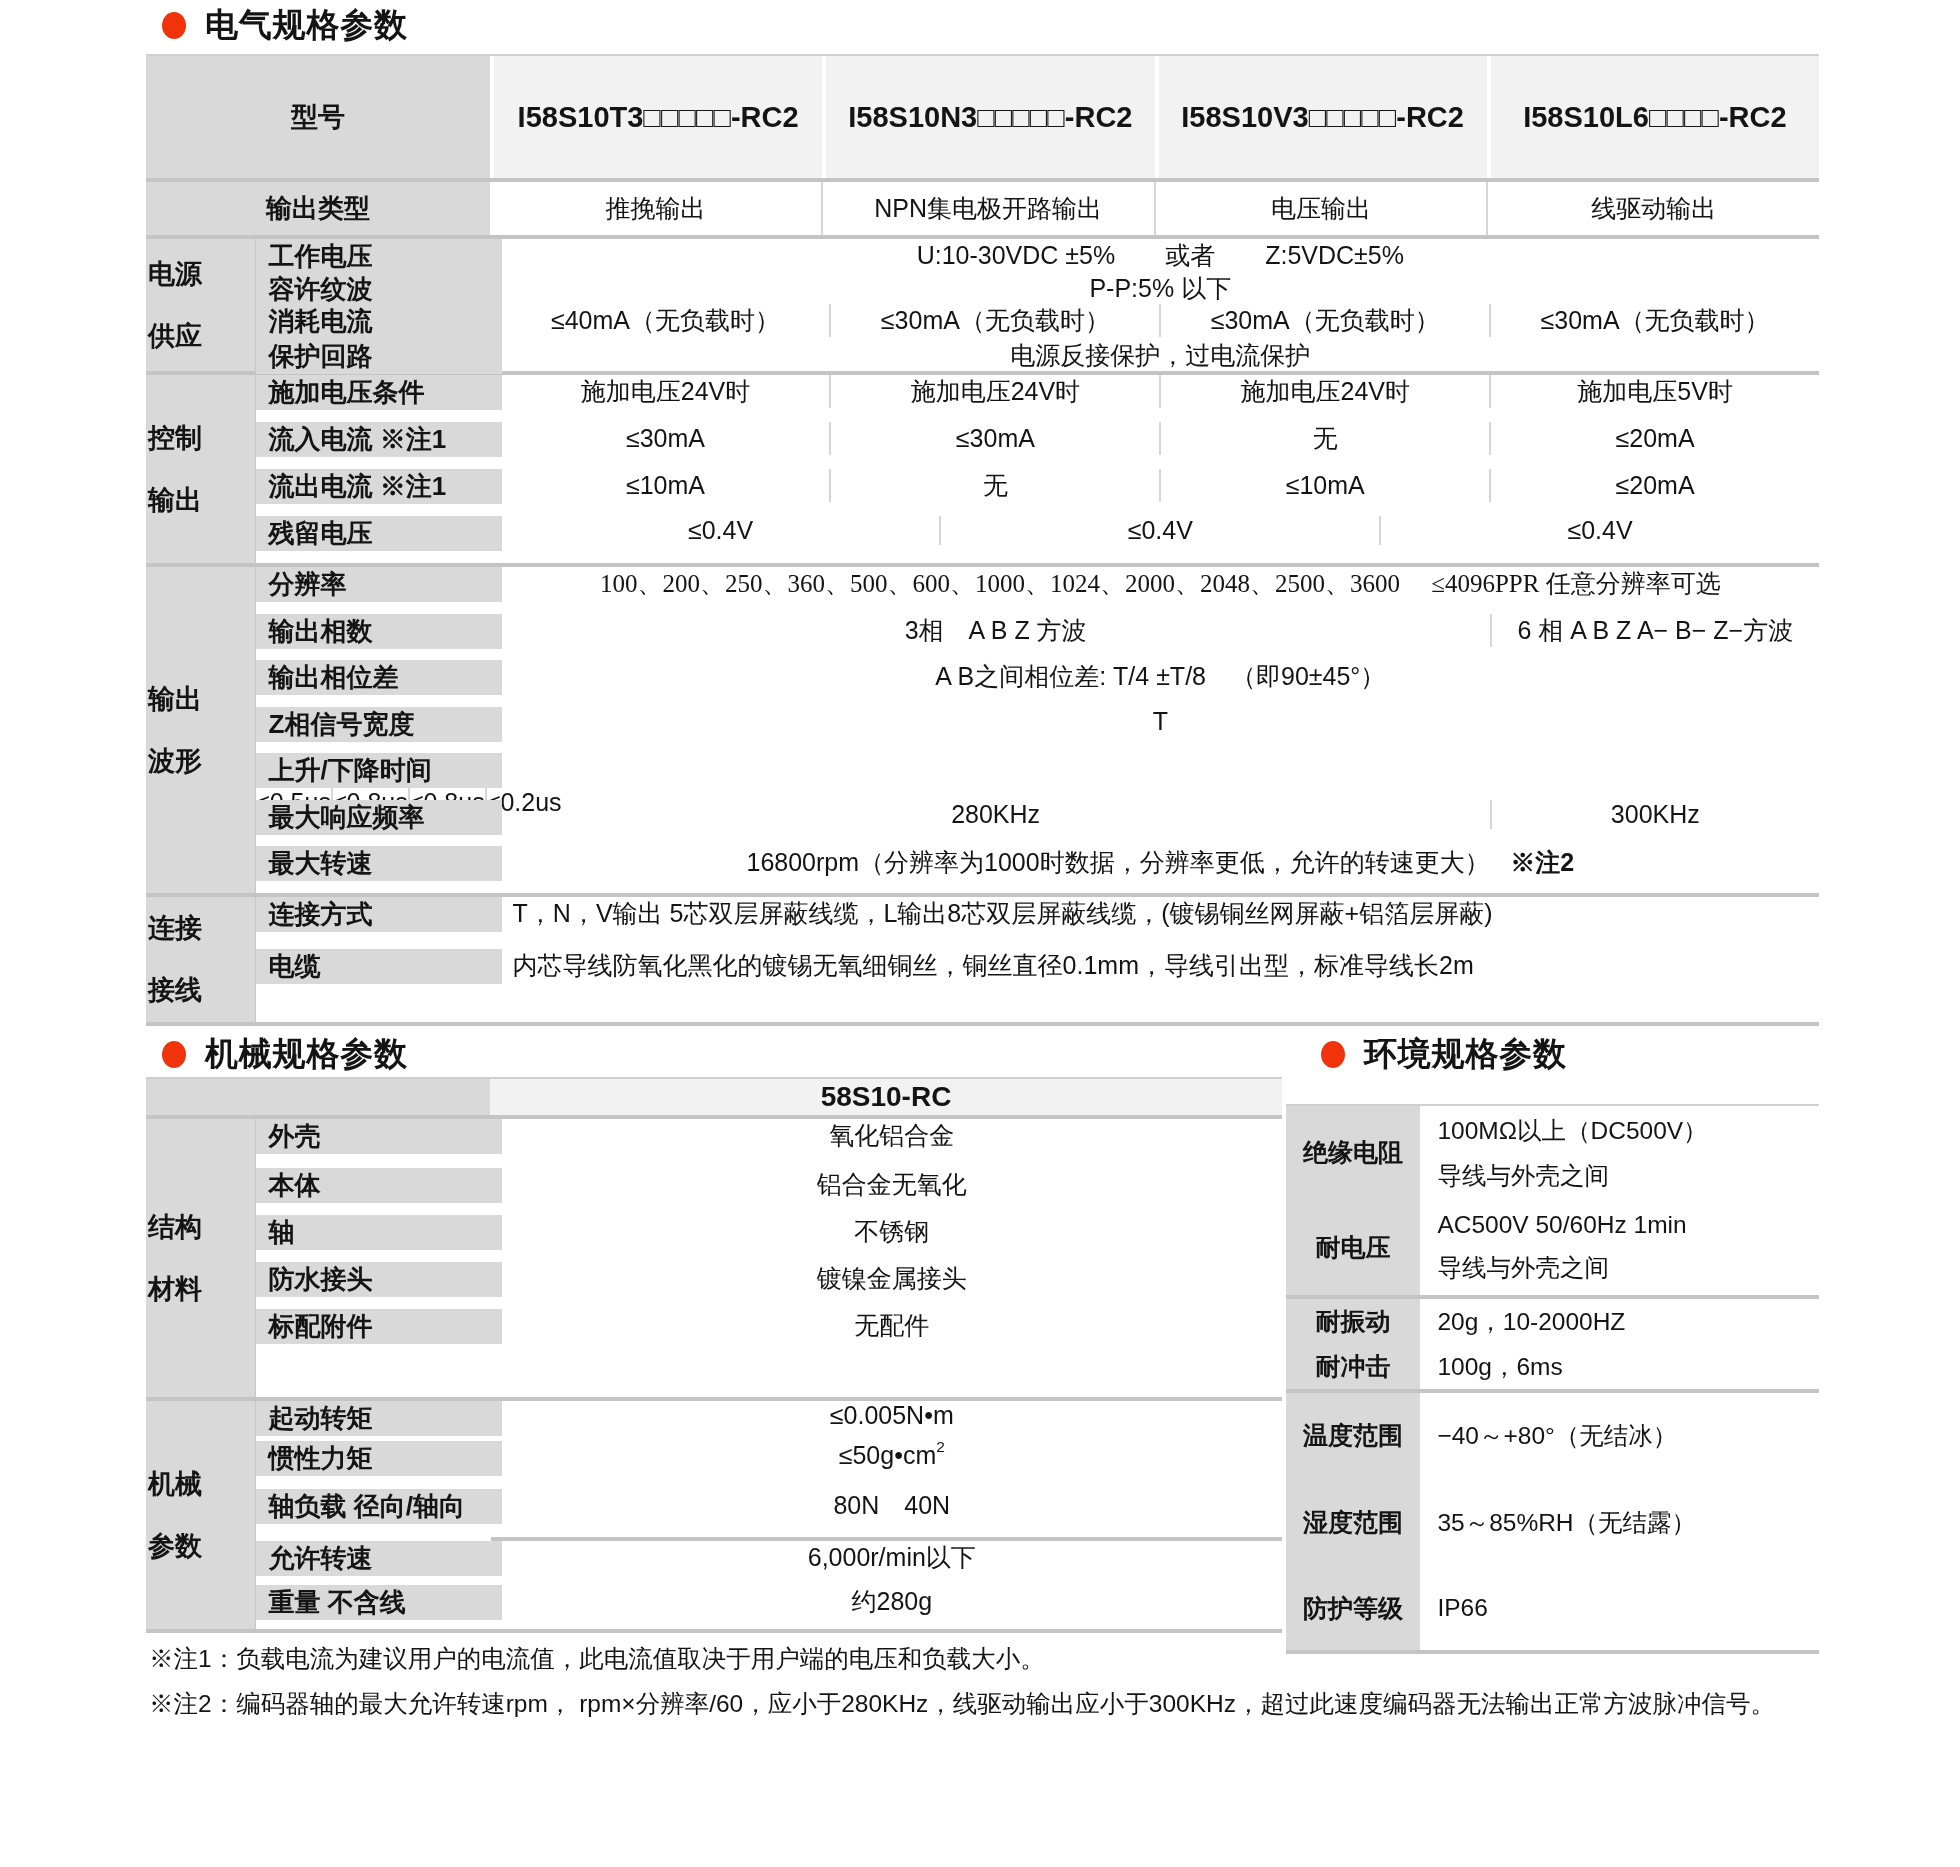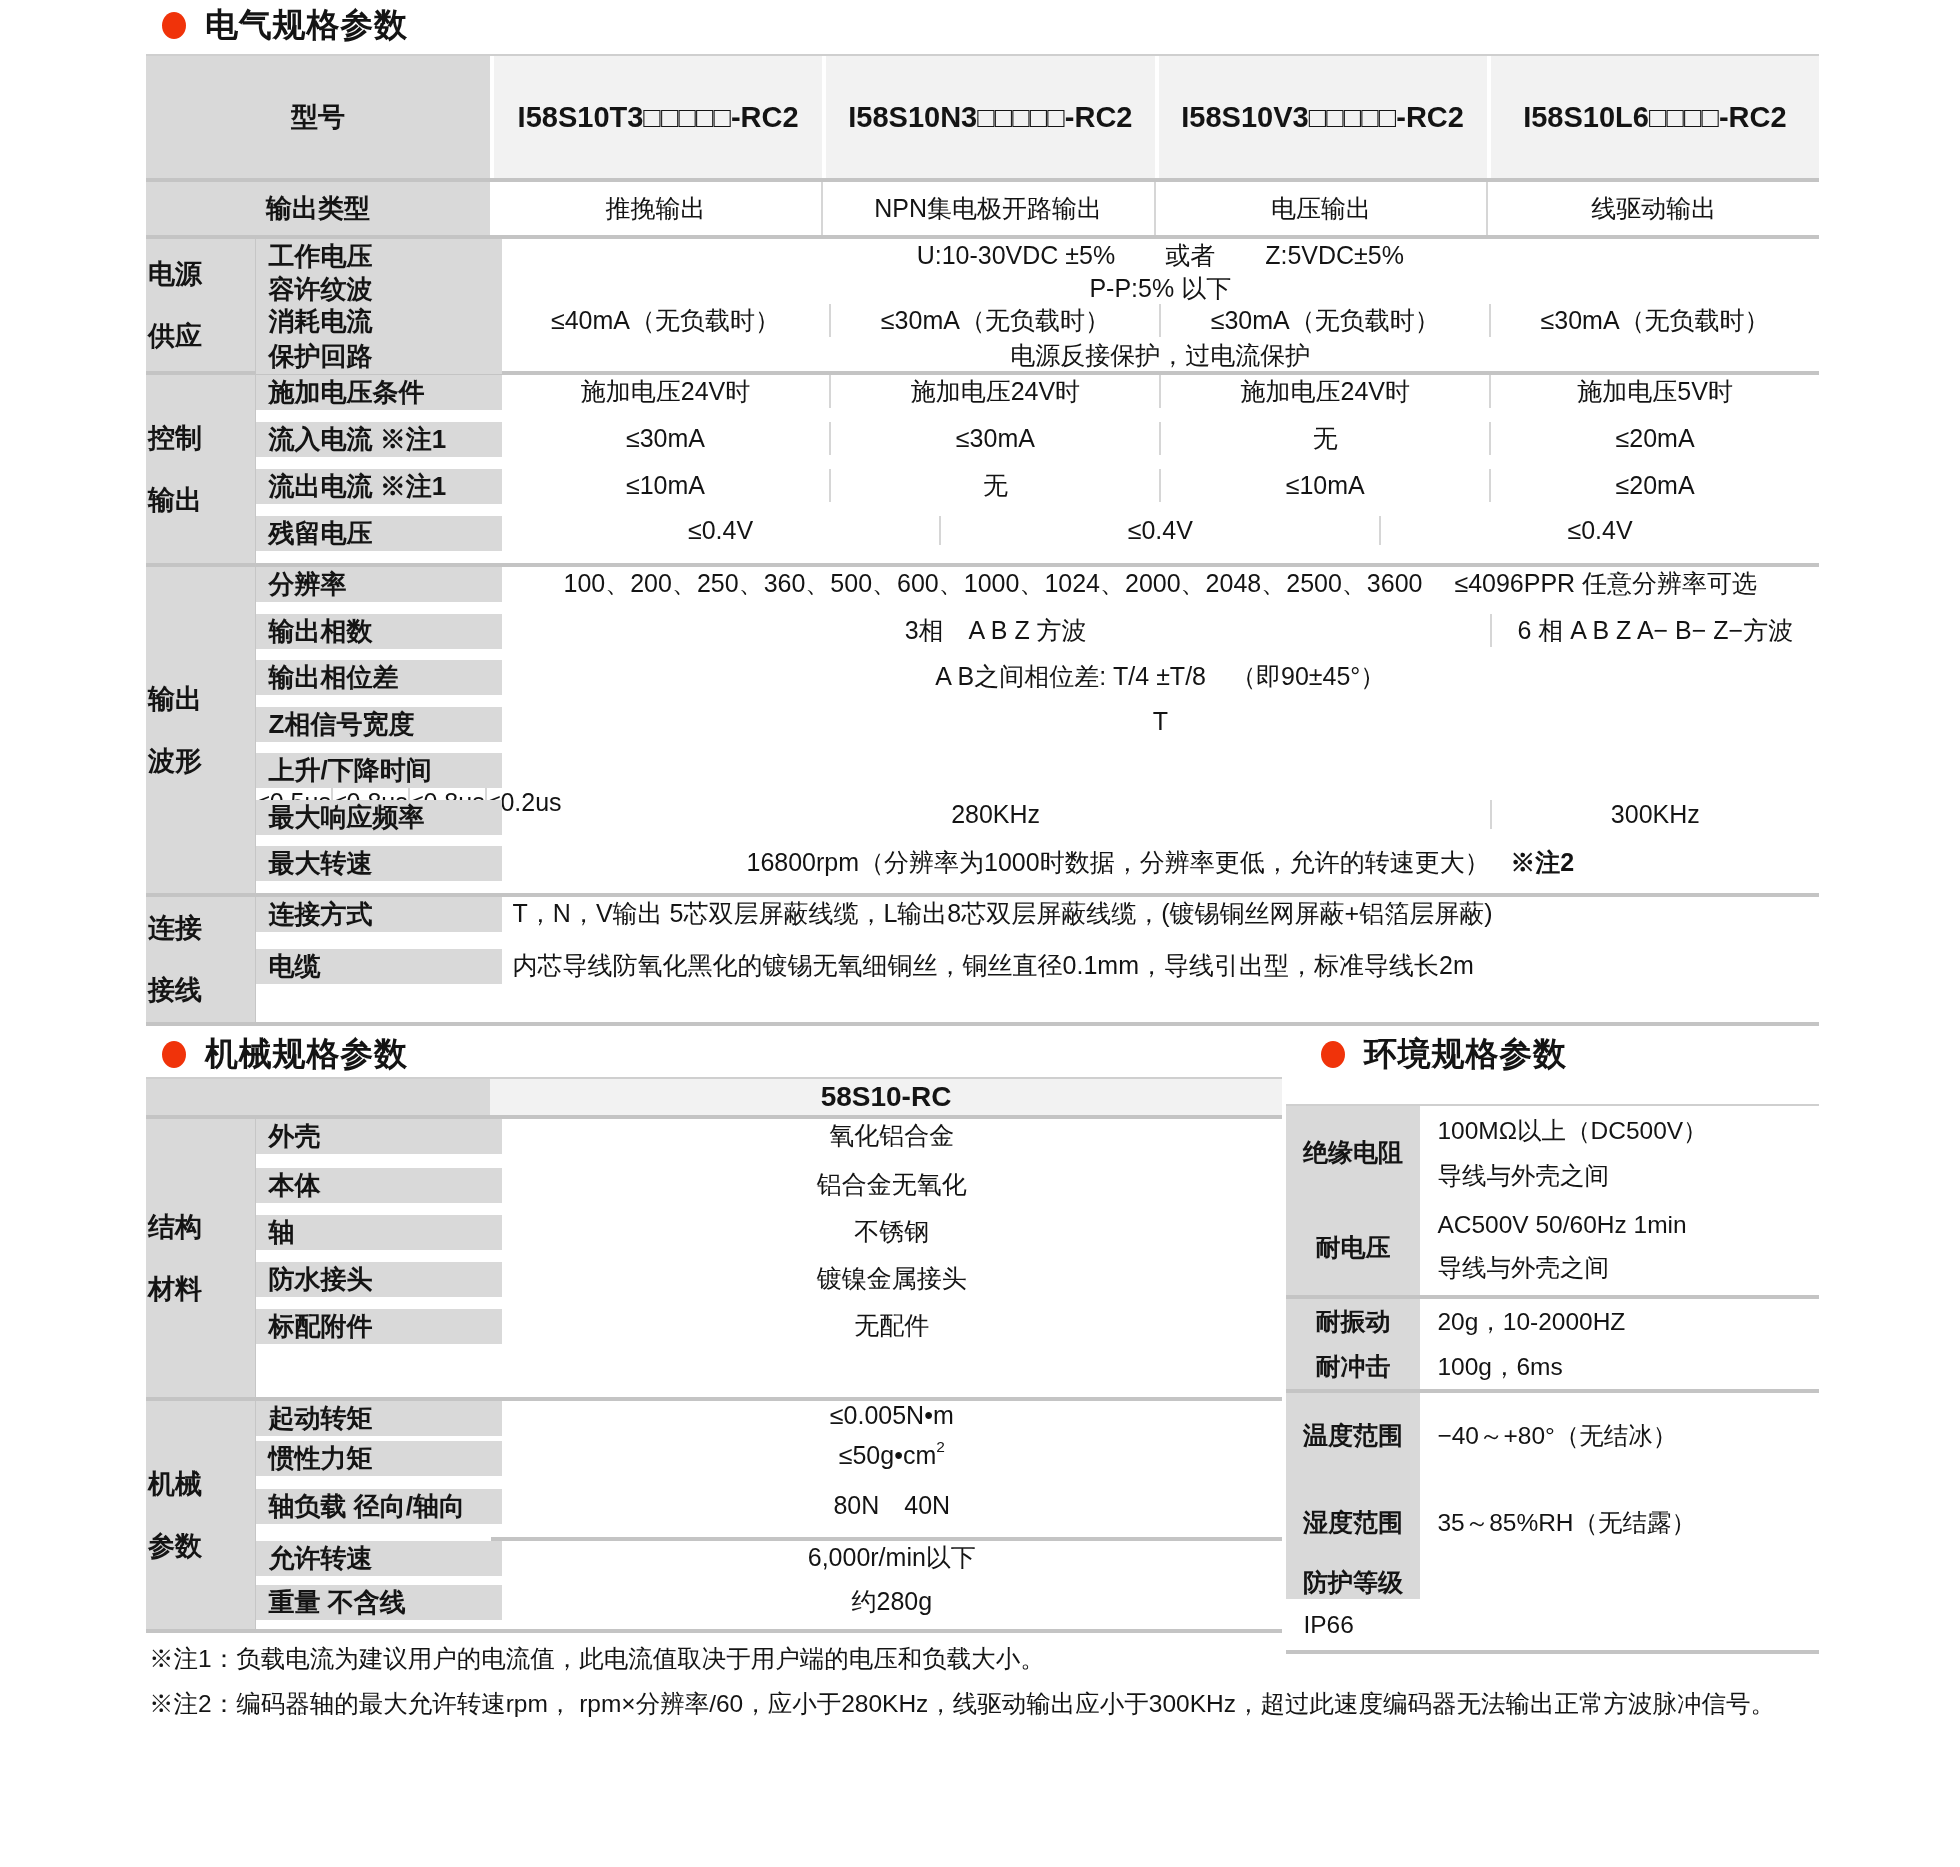--- a/index.html
+++ b/index.html
@@ -173,21 +173,21 @@
       </div>
     </div>
   </div>
   <div class="divider"></div>
 
   <div class="sect">
     <div class="g">
         <span>输出波形</span>
       </div>
     <div class="rows">
-      <div class="row" style="height:47px;">
+      <div class="row" style="height:47px;font-family:Liberation Serif, serif;">
         <div class="a">分辨率</div>
         <div class="d">
             <div class="v">100、200、250、360、500、600、1000、1024、2000、2048、2500、3600　 ≤4096PPR 任意分辨率可选</div>
           </div>
       </div>
       <div class="row" style="height:46px;">
         <div class="a">输出相数</div>
         <div class="d">
           <div class="sleft">3相　A B Z 方波</div>
           <div class="sright">6 相 A B Z A− B− Z−方波</div>
@@ -400,21 +400,21 @@
       <div class="ev">
           <div>−40～+80°（无结冰）</div>
         </div>
     </div>
     <div class="erow" style="height:88px;">
       <div class="el">湿度范围</div>
       <div class="ev">
           <div>35～85%RH（无结露）</div>
         </div>
     </div>
-    <div class="erow" style="height:84px;flex-direction:column;">
+    <div class="erow" style="height:84px;">
       <div class="el">防护等级</div>
       <div class="ev">
           <div>IP66</div>
         </div>
     </div>
   </div>
   <div class="divider"></div>
 </div>
 
 <div class="notes">

